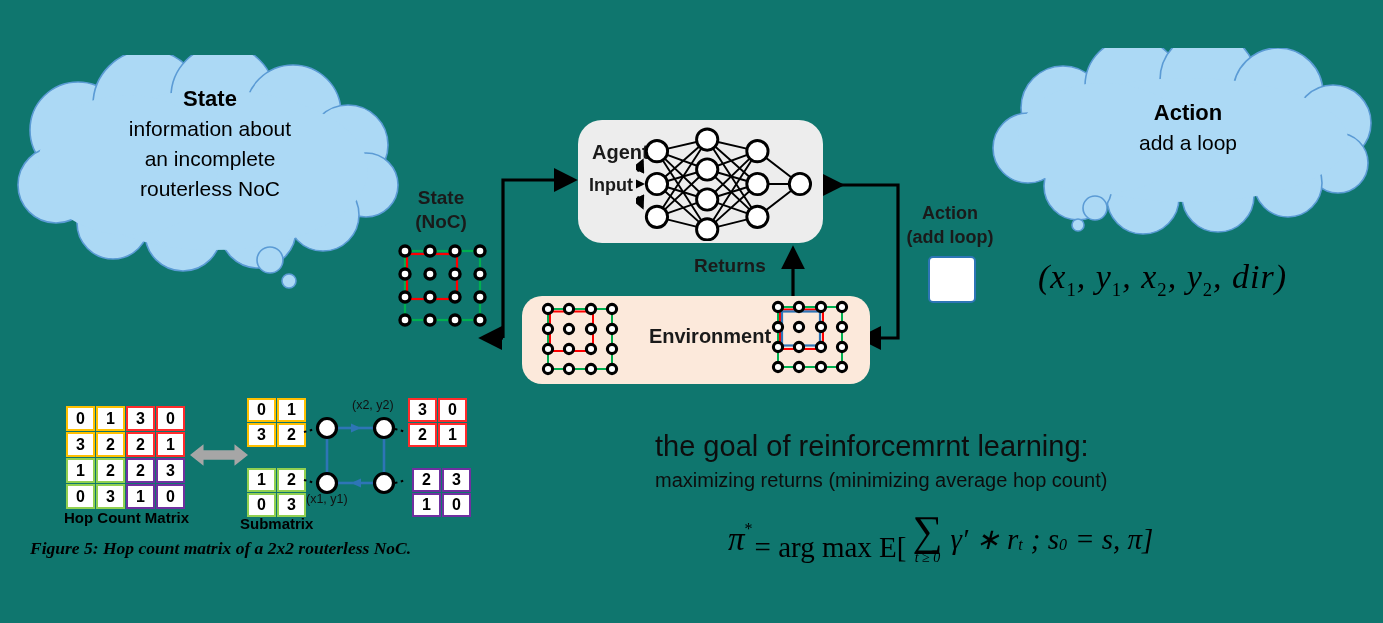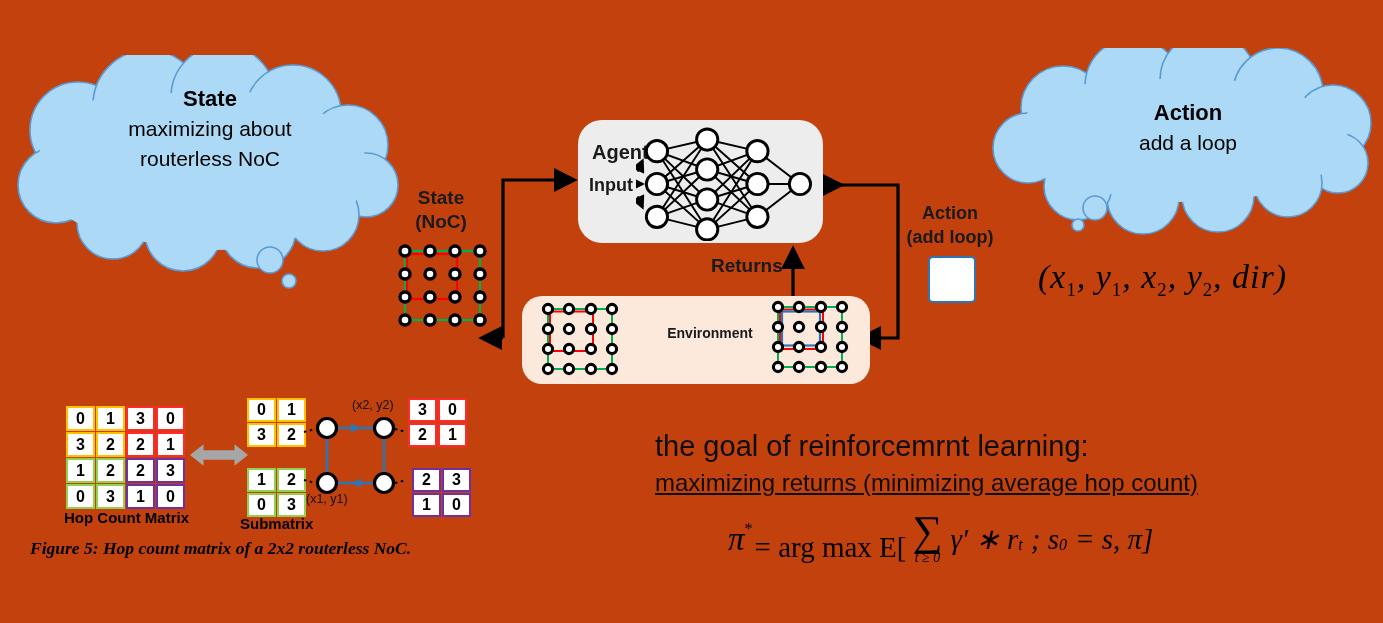--- a/index.html
+++ b/index.html
@@ -1,16 +1,16 @@
 <!DOCTYPE html>
 <html><head>
 <meta charset="utf-8">
 <style>
   html,body{margin:0;padding:0;background:#ffffff;}
-  #canvas{position:relative;width:1383px;height:623px;background:#c2410c;overflow:hidden;
+  #canvas{position:relative;width:1383px;height:623px;background:#0f766e;overflow:hidden;
           font-family:"Liberation Sans",sans-serif;color:#000;}
   .abs{position:absolute;}
 
   
   .cloud-text{position:absolute;text-align:center;color:#000;}
   .cloud-title{font-weight:bold;font-size:22px;line-height:30px;}
   .cloud-line{font-size:21px;line-height:30px;}
 
   
   .agent-box{position:absolute;left:578px;top:120px;width:245px;height:123px;
@@ -20,21 +20,21 @@
   .diagram-label{position:absolute;font-weight:bold;font-size:19px;color:#1a1a1a;}
   .center-label{text-align:center;line-height:24px;}
   .action-square{position:absolute;left:928px;top:256px;width:44px;height:43px;
                  border:2.5px solid #2E75B6;border-radius:5px;background:#fff;}
 
   
   .tuple{position:absolute;left:1038px;top:258px;font-family:Liberation Serif, serif;
          font-style:italic;font-size:34px;letter-spacing:1px;}
   .tuple sub{font-size:0.55em;font-style:normal;}
   .goal1{position:absolute;left:655px;top:430px;font-size:29px;color:#0d0d0d;}
-  .goal2{position:absolute;left:655px;top:469px;font-size:24px;color:#0d0d0d;text-decoration:underline;}
+  .goal2{position:absolute;left:655px;top:469px;font-size:20px;color:#0d0d0d;}
   .formula{position:absolute;left:728px;top:514px;display:flex;align-items:center;
            font-family:"Liberation Serif",serif;font-size:29px;}
   .f-pi{font-style:italic;font-size:33px;}
   .formula sup{font-size:16px;vertical-align:top;position:relative;top:-10px;}
   .f-rm{margin:16px 6px 0 2px;white-space:pre;}
   .f-stack{display:inline-flex;flex-direction:column;align-items:center;line-height:1;}
   .f-sigma{font-size:42px;line-height:0.85;}
   .f-under{font-size:14px;font-style:italic;margin-top:1px;}
   .f-it{font-style:italic;margin-left:8px;white-space:pre;}
   .formula sub{font-size:16px;font-style:italic;position:relative;bottom:-6px;}
@@ -76,21 +76,22 @@
     </g>
     <ellipse cx="205" cy="115" rx="155" ry="80" fill="#ACD9F5"></ellipse>
     <ellipse cx="120" cy="110" rx="90" ry="70" fill="#ACD9F5"></ellipse>
     <g fill="#ACD9F5" stroke="#5B9BD5" stroke-width="1.6">
       <circle cx="262" cy="205" r="13"></circle>
         <circle cx="281" cy="226" r="7"></circle>
     </g>
   </svg>
   <div class="cloud-text" style="left:55px;top:84px;width:310px;">
     <div class="cloud-title">State</div>
-    <div class="cloud-line">maximizing about</div>
+    <div class="cloud-line">information about</div>
+    <div class="cloud-line">an incomplete</div>
     <div class="cloud-line">routerless NoC</div>
   </div>
 
   <svg class="abs" style="left:983px;top:48px;" width="400" height="195" viewBox="0 0 400 195">
     <g fill="#ACD9F5" stroke="#5B9BD5" stroke-width="1.6">
       <circle cx="80" cy="60" r="42"></circle>
         <circle cx="150" cy="38" r="48"></circle>
       <circle cx="225" cy="32" r="48"></circle>
         <circle cx="295" cy="45" r="45"></circle>
       <circle cx="350" cy="75" r="38"></circle>
@@ -188,24 +189,24 @@
         <circle cx="72" cy="44" r="11"></circle>
         <circle cx="72" cy="75" r="11"></circle>
         <circle cx="72" cy="106" r="11"></circle>
       <circle cx="124" cy="25" r="11"></circle>
         <circle cx="124" cy="59" r="11"></circle>
         <circle cx="124" cy="93" r="11"></circle>
       <circle cx="168" cy="59" r="11"></circle>
     </g>
   </svg>
 
-  <div class="diagram-label" style="left:694px;top:255px;margin-left:17px;">Returns</div>
+  <div class="diagram-label" style="left:694px;top:255px;">Returns</div>
 
   <div class="env-box"></div>
-  <div class="diagram-label" style="left:630px;top:325px;width:160px;text-align:center;font-size:14px;">Environment</div>
+  <div class="diagram-label" style="left:630px;top:325px;width:160px;text-align:center;font-size:20px;">Environment</div>
 
   <svg class="abs" style="left:540px;top:301px;" width="80" height="76" viewBox="0 0 80 76">
     <rect x="8" y="8" width="64" height="60" fill="none" stroke="#00B050" stroke-width="2"></rect>
     <rect x="10" y="10.5" width="43" height="39.5" fill="none" stroke="#FF0000" stroke-width="2"></rect>
     <g fill="#fff" stroke="#000" stroke-width="3.1">
       <circle cx="8" cy="8" r="4.6"></circle>
         <circle cx="29" cy="8" r="4.6"></circle>
         <circle cx="51" cy="8" r="4.6"></circle>
         <circle cx="72" cy="8" r="4.6"></circle>
       <circle cx="8" cy="28" r="4.6"></circle>

